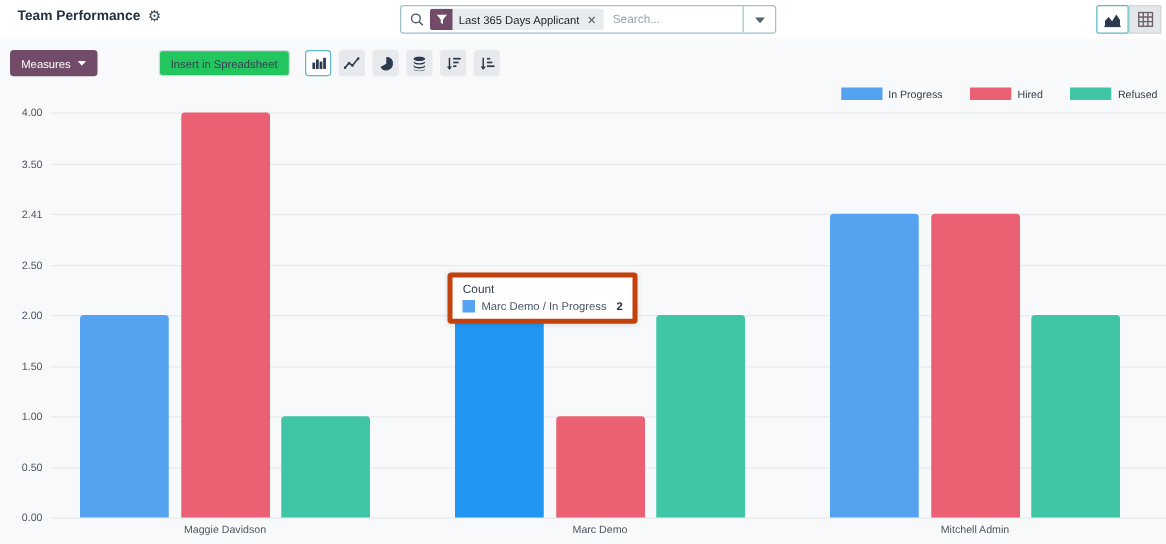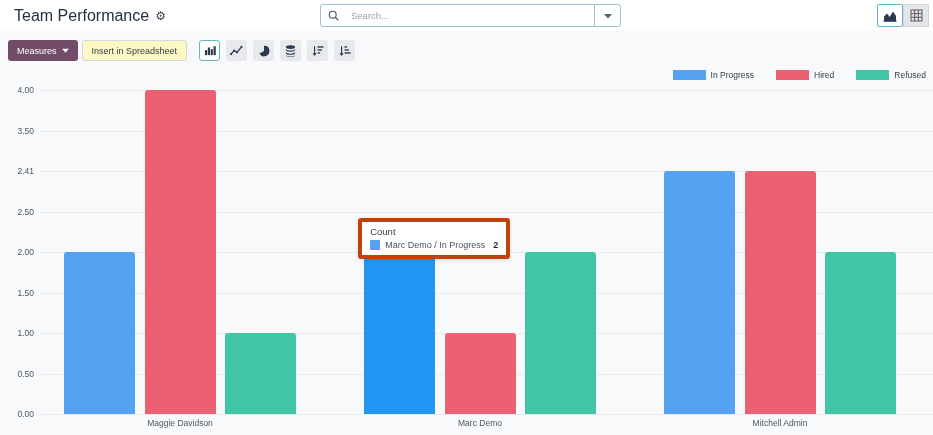--- a/index.html
+++ b/index.html
@@ -3,21 +3,21 @@
 <meta charset="utf-8">
 <style>
   * { margin:0; padding:0; box-sizing:border-box; }
   html,body { width:933px; height:435px; }
   body { font-family:"Liberation Sans", sans-serif; background:#f8f9fa; overflow:hidden; }
   .app { position:relative; width:933px; height:435px; background:#f8f9fa; }
 
   
   .topbar { position:absolute; top:0; left:0; width:933px; height:31px; background:#ffffff; }
   .title-area { position:absolute; left:14px; top:7px; display:flex; align-items:center; gap:6px; }
-  .page-title { font-size:16px; font-weight:400; color:#24313f; }
+  .page-title { font-size:11px; font-weight:700; color:#24313f; }
   .gear { font-size:12px; color:#39485a; cursor:pointer; line-height:1; }
 
   .searchbar { position:absolute; left:320px; top:4px; width:301px; height:23px; background:#fff;
                border:1px solid #a0c1cc; border-radius:3px; display:flex; align-items:center; }
   .search-icon-wrap { padding:0 5px 0 7px; display:flex; align-items:center; }
   .facet { display:flex; align-items:stretch; height:17px; border-radius:2px; overflow:hidden;
            background:#e9ecef; cursor:pointer; }
   .facet-icon { background:#714b67; width:18px; display:flex; align-items:center; justify-content:center; }
   .facet-label { font-size:9px; color:#212529; padding:0 5px; display:flex; align-items:center; white-space:nowrap; }
   .facet-x { font-size:9px; color:#55606a; padding:0 6px 0 1px; display:flex; align-items:center; cursor:pointer; }
@@ -27,22 +27,22 @@
 
   .view-switcher { position:absolute; right:4px; top:4px; display:flex; }
   .vs-btn { width:26px; height:23px; display:flex; align-items:center; justify-content:center;
             background:#e4e7ea; border:1px solid #d3d7db; cursor:pointer; }
   .vs-btn.active { background:#ffffff; border:1px solid #5eb9c0; border-radius:2px; z-index:1; }
 
   
   .toolbar { position:absolute; top:40px; left:8px; height:21px; display:flex; align-items:center; gap:4px; }
   .btn-measures { background:#714b67; color:#fff; border:none; border-radius:3px; height:21px;
                   padding:0 9px; font-size:9px; font-family:inherit; display:flex; align-items:center; gap:5px; cursor:pointer; }
-  .btn-insert { background:#fef9c3; color:#374151; border:1px solid #d4d8dc; border-radius:3px; height:21px;
-                padding:0 9px; font-size:9px; font-family:inherit; cursor:pointer; margin-right:8px; white-space:nowrap; }
+  .btn-insert { background:#22c55e; color:#374151; border:1px solid #d4d8dc; border-radius:3px; height:21px;
+                padding:0 9px; font-size:9px; font-family:inherit; cursor:pointer; margin-right:8px; white-space:nowrap;margin-left:45px; }
   .icon-btn { width:21px; height:21px; border:none; border-radius:3px; background:#e7e9ec;
               display:flex; align-items:center; justify-content:center; cursor:pointer; margin-right:2px; }
   .icon-btn.active { background:#ffffff; border:1px solid #5eb9c0; }
 
   
   .chart-region { position:absolute; left:0; top:62px; width:933px; height:373px; }
   .legend { position:absolute; top:8px; right:7px; display:flex; align-items:center; gap:22px; }
   .legend-item { display:flex; align-items:center; gap:5px; cursor:pointer; }
   .legend-swatch { width:33px; height:10px; }
   .legend-label { font-size:8.5px; color:#34404c; }
@@ -72,20 +72,29 @@
       <span class="page-title">Team Performance</span>
       <span class="gear">⚙</span>
     </div>
 
     <div class="searchbar">
       <span class="search-icon-wrap">
         <svg width="11" height="11" viewBox="0 0 14 14">
             <circle cx="6" cy="6" r="4.4" fill="none" stroke="#4c5763" stroke-width="1.4"></circle>
             <line x1="9.4" y1="9.4" x2="13" y2="13" stroke="#4c5763" stroke-width="1.6"></line>
           </svg>
+      </span>
+      <span class="facet">
+        <span class="facet-icon">
+          <svg width="9" height="9" viewBox="0 0 12 12">
+              <path d="M0.5 1 L11.5 1 L7.2 6 L7.2 11 L4.8 9.6 L4.8 6 Z" fill="#ffffff"></path>
+            </svg>
+        </span>
+        <span class="facet-label">Last 365 Days Applicant</span>
+        <span class="facet-x">✕</span>
       </span>
       <span class="search-placeholder">Search...</span>
       <span class="search-toggle">
         <svg width="8" height="6" viewBox="0 0 8 6">
             <path d="M0 1 L8 1 L4 5.6 Z" fill="#55606a"></path>
           </svg>
       </span>
     </div>
 
     <div class="view-switcher">

